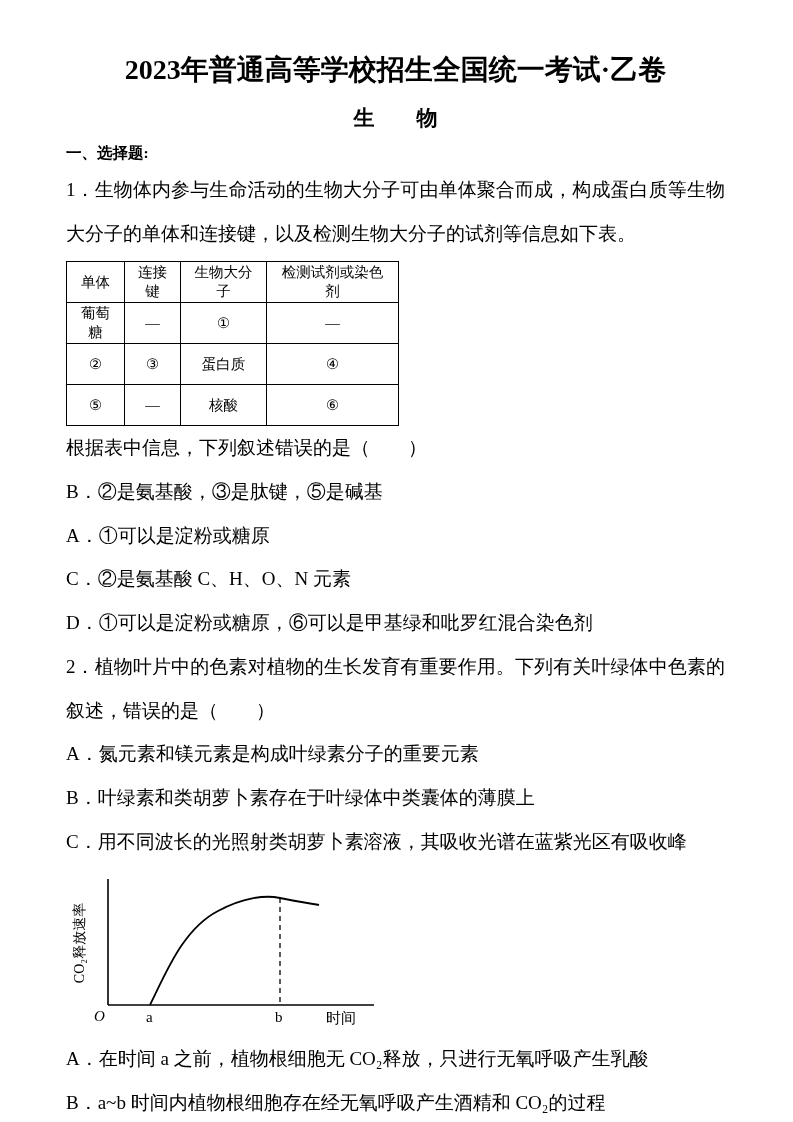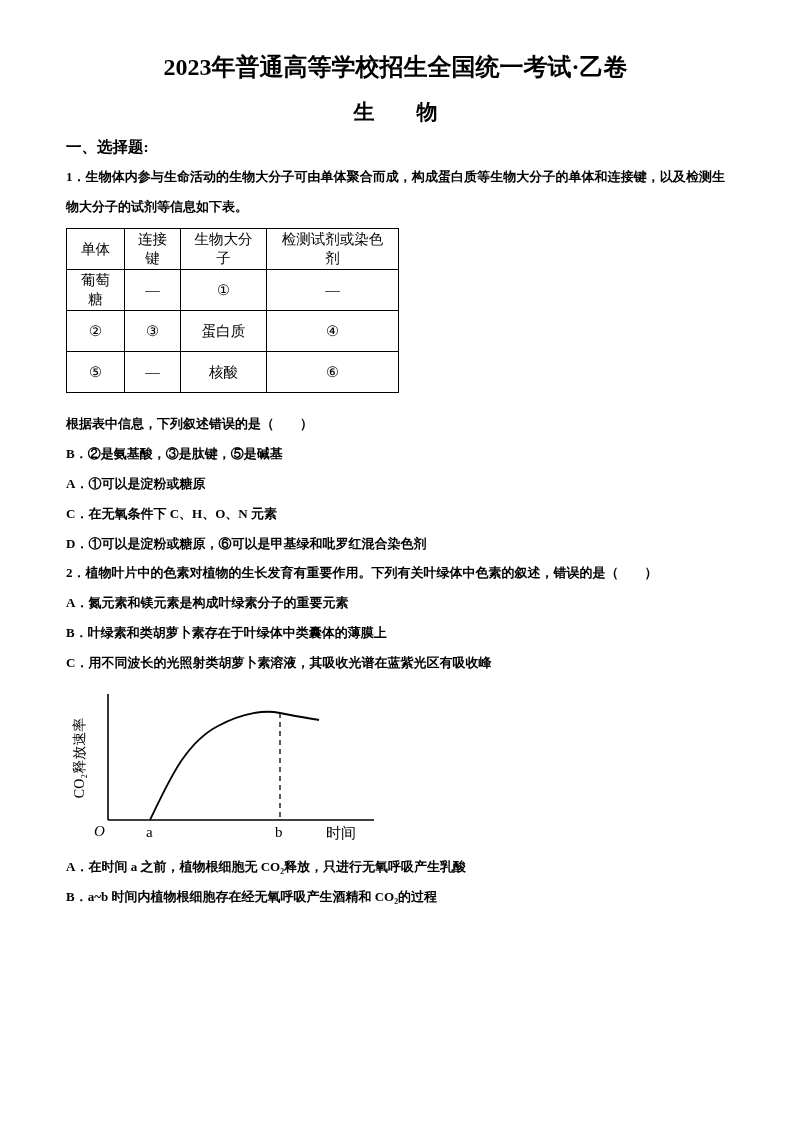--- a/index.html
+++ b/index.html
@@ -10,46 +10,45 @@
     width:793px;
     min-height:1122px;
     background:#ffffff;
     color:#000;
     padding:50px 68px 40px 66px;
     font-family:"Liberation Serif","DejaVu Serif",serif;
     font-size:15px;
   }
   .title {
     text-align:center;
-    font-size:24px;
+    font-size:28px;
     font-weight:bold;
     line-height:1.45;
   }
   .subject {
     text-align:center;
     font-size:21px;
     font-weight:bold;
     line-height:1.45;
     margin-top:12px;
   }
   .section-head {
     font-size:15.5px;
     font-weight:bold;
     margin-top:4px;
     line-height:2.0;
   }
   p.stem, p.line, p.option {
     line-height:2.3;
     text-align:justify;
-    font-size:13px;
-    font-weight:bold;
+    font-size:19px;
   }
   table.q-table {
     border-collapse:collapse;
-    margin:6px 0 16px 0;
+    margin:6px 0 0 0;
   }
   table.q-table td {
     border:1px solid #000;
     height:41px;
     text-align:center;
     vertical-align:middle;
     font-size:14.5px;
     padding:0 8px;
   }
   .figure-wrap {
@@ -104,21 +103,21 @@
         <td>—</td>
         <td>核酸</td>
         <td>⑥</td>
       </tr>
     </tbody>
   </table>
 
   <p class="line">根据表中信息，下列叙述错误的是（　　）</p>
   <p class="option">B．②是氨基酸，③是肽键，⑤是碱基</p>
   <p class="option">A．①可以是淀粉或糖原</p>
-  <p class="option">C．在无氧条件下 C、H、O、N 元素</p>
+  <p class="option">C．②是氨基酸 C、H、O、N 元素</p>
   <p class="option">D．①可以是淀粉或糖原，⑥可以是甲基绿和吡罗红混合染色剂</p>
 
   <p class="stem">2．植物叶片中的色素对植物的生长发育有重要作用。下列有关叶绿体中色素的叙述，错误的是（　　）</p>
   <p class="option">A．氮元素和镁元素是构成叶绿素分子的重要元素</p>
   <p class="option">B．叶绿素和类胡萝卜素存在于叶绿体中类囊体的薄膜上</p>
   <p class="option">C．用不同波长的光照射类胡萝卜素溶液，其吸收光谱在蓝紫光区有吸收峰</p>
 
 
   <div class="figure-wrap">
     <svg width="330" height="162" viewBox="0 0 330 162">

